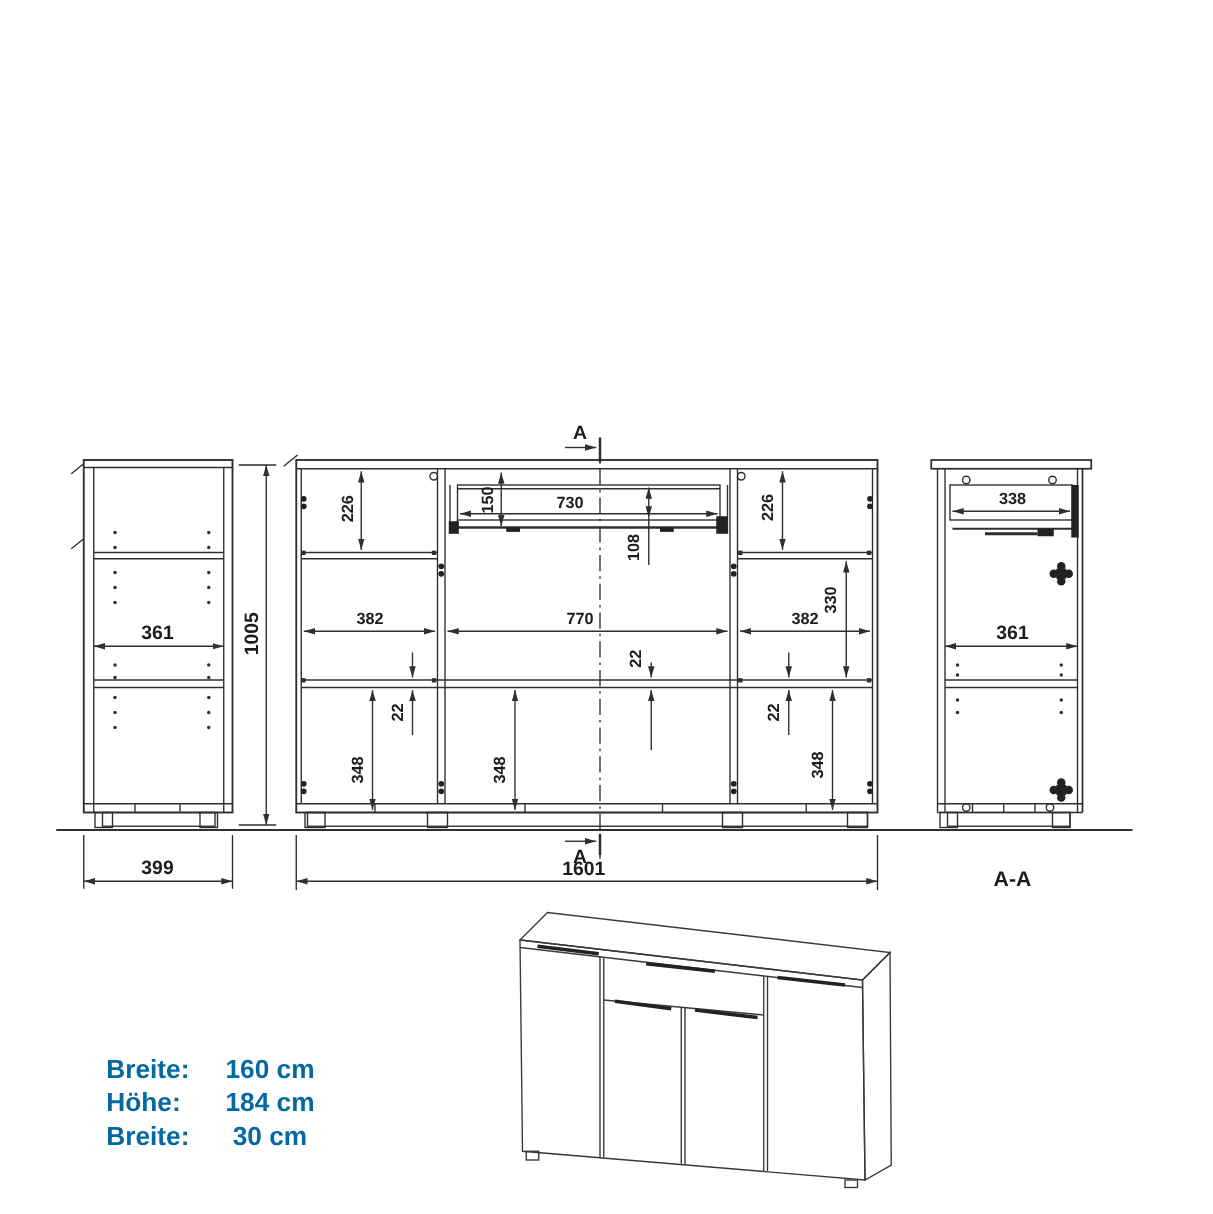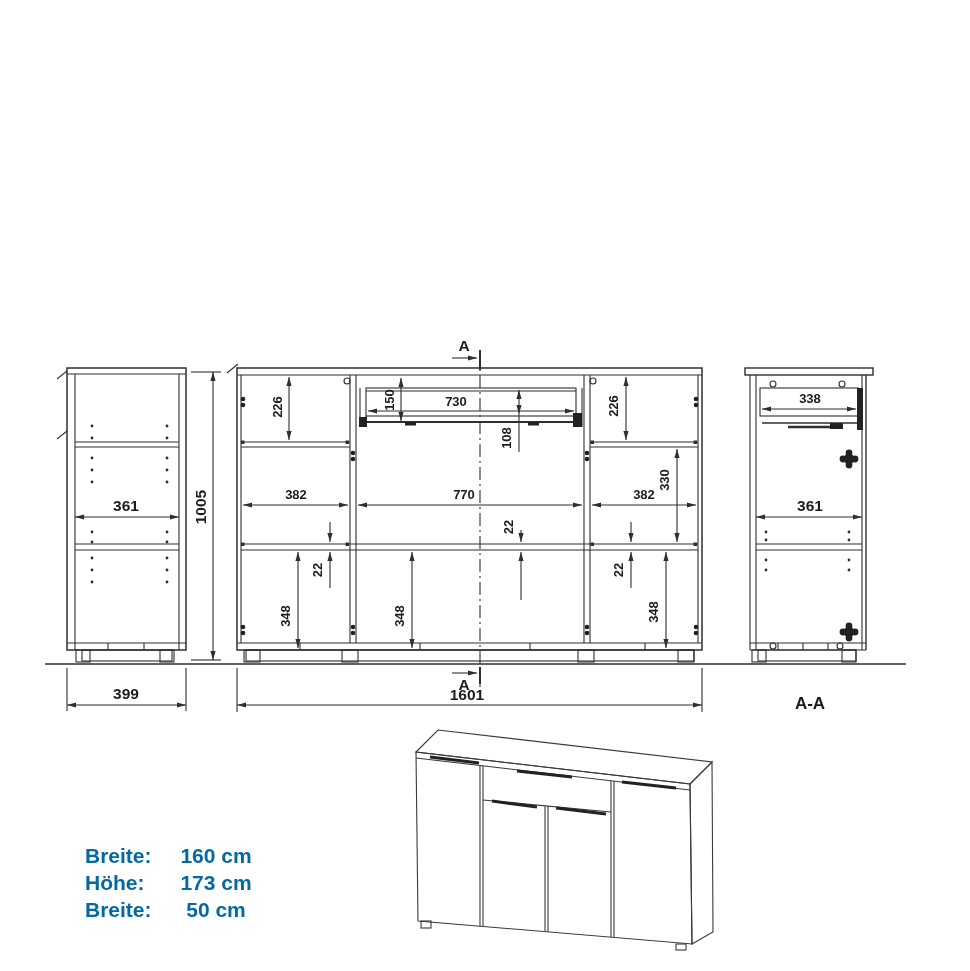--- a/index.html
+++ b/index.html
@@ -304,20 +304,20 @@
   </g>
 </svg>
 
 <div id="specs">
   <div class="spec-row">
     <span class="spec-label">Breite:</span>
     <span class="spec-value">160 cm</span>
   </div>
   <div class="spec-row">
     <span class="spec-label">Höhe:</span>
-    <span class="spec-value">173 cm</span>
+    <span class="spec-value">184 cm</span>
   </div>
   <div class="spec-row">
     <span class="spec-label">Breite:</span>
-    <span class="spec-value">50 cm</span>
+    <span class="spec-value">30 cm</span>
   </div>
 </div>
 </div>
 
 </body></html>

